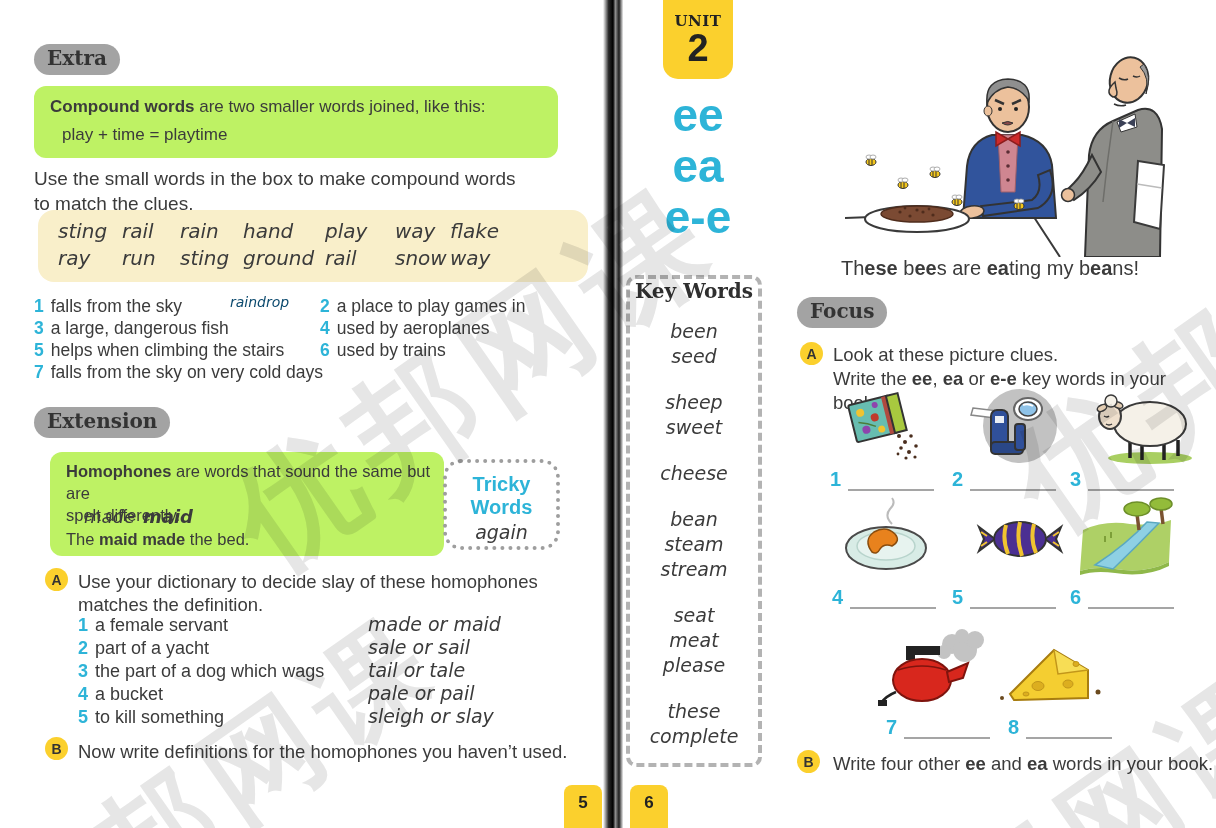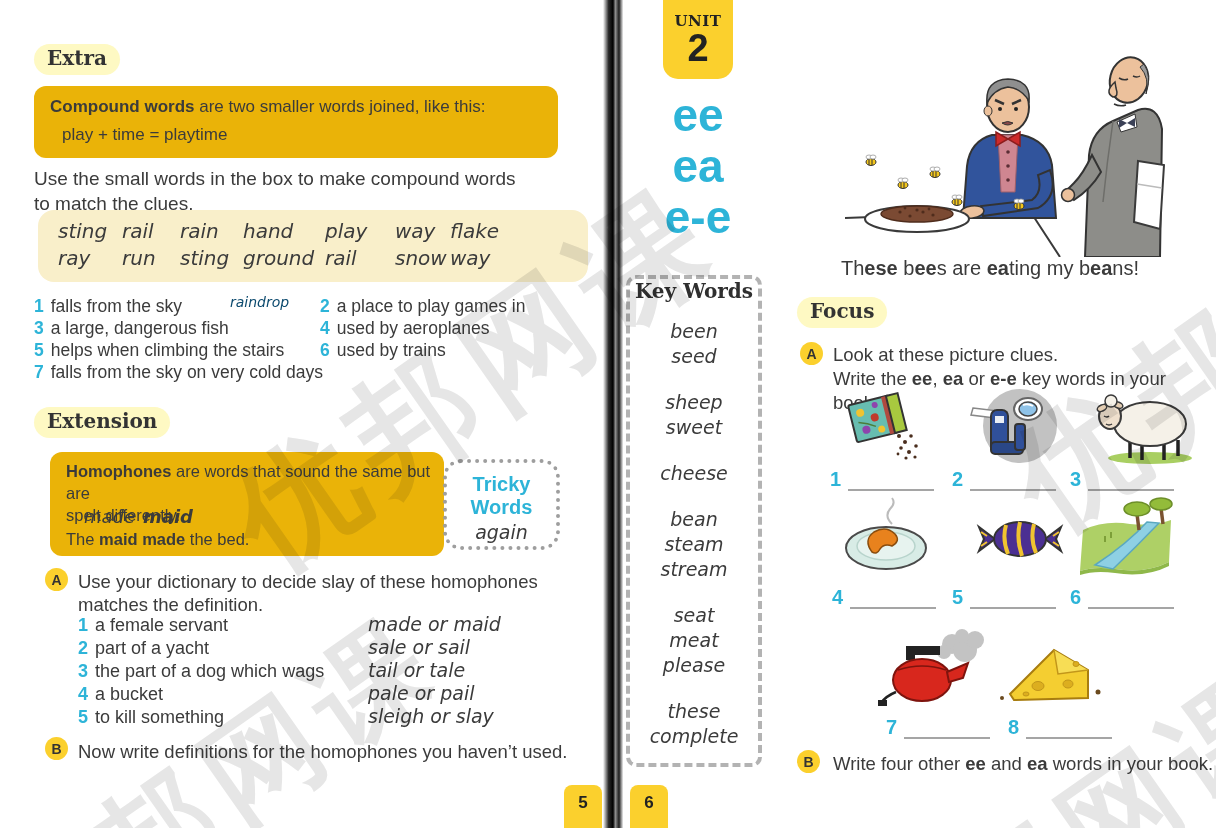--- a/index.html
+++ b/index.html
@@ -1,23 +1,23 @@
 <!DOCTYPE html>
 <html><head>
 <meta charset="utf-8">
 <style>
   html,body{margin:0;padding:0;background:#888;}
   #screen{position:relative;width:1216px;height:828px;background:#fff;overflow:hidden;
           color:#3b3b3b;font-family:"Liberation Sans",sans-serif;}
   .abs{position:absolute;}
   .hand{font-family:"DejaVu Sans",sans-serif;font-style:italic;}
   .bd{font-weight:bold;}
-  .pill{background:#fef9c3;border-radius:16px;padding:2px 13px 5px;font-family:"DejaVu Serif",serif;
+  .pill{background:#a3a3a3;border-radius:16px;padding:2px 13px 5px;font-family:"DejaVu Serif",serif;
         font-weight:bold;font-size:20px;color:#333;}
-  .infobox{background:#eab308;border-radius:12px;}
+  .infobox{background:#bef264;border-radius:12px;}
   .qc{width:23px;height:23px;border-radius:50%;background:#fbd02d;display:flex;align-items:center;
       justify-content:center;font-weight:bold;font-size:14px;color:#333;}
   .ptab{background:#fbd02d;border-radius:8px 8px 0 0;text-align:center;font-weight:bold;font-size:17px;
         padding-top:8px;box-sizing:border-box;color:#222;}
   
   .wb{background:#f9efca;border-radius:16px;}
   .wb span{position:absolute;font-size:20px;}
   .wr1{top:9px;}.wr2{top:36px;}
   .c1{left:20px;}.c2{left:84px;}.c3{left:142px;}.c4{left:205px;}.c5{left:287px;}.c6{left:357px;}.c7{left:412px;}
   

